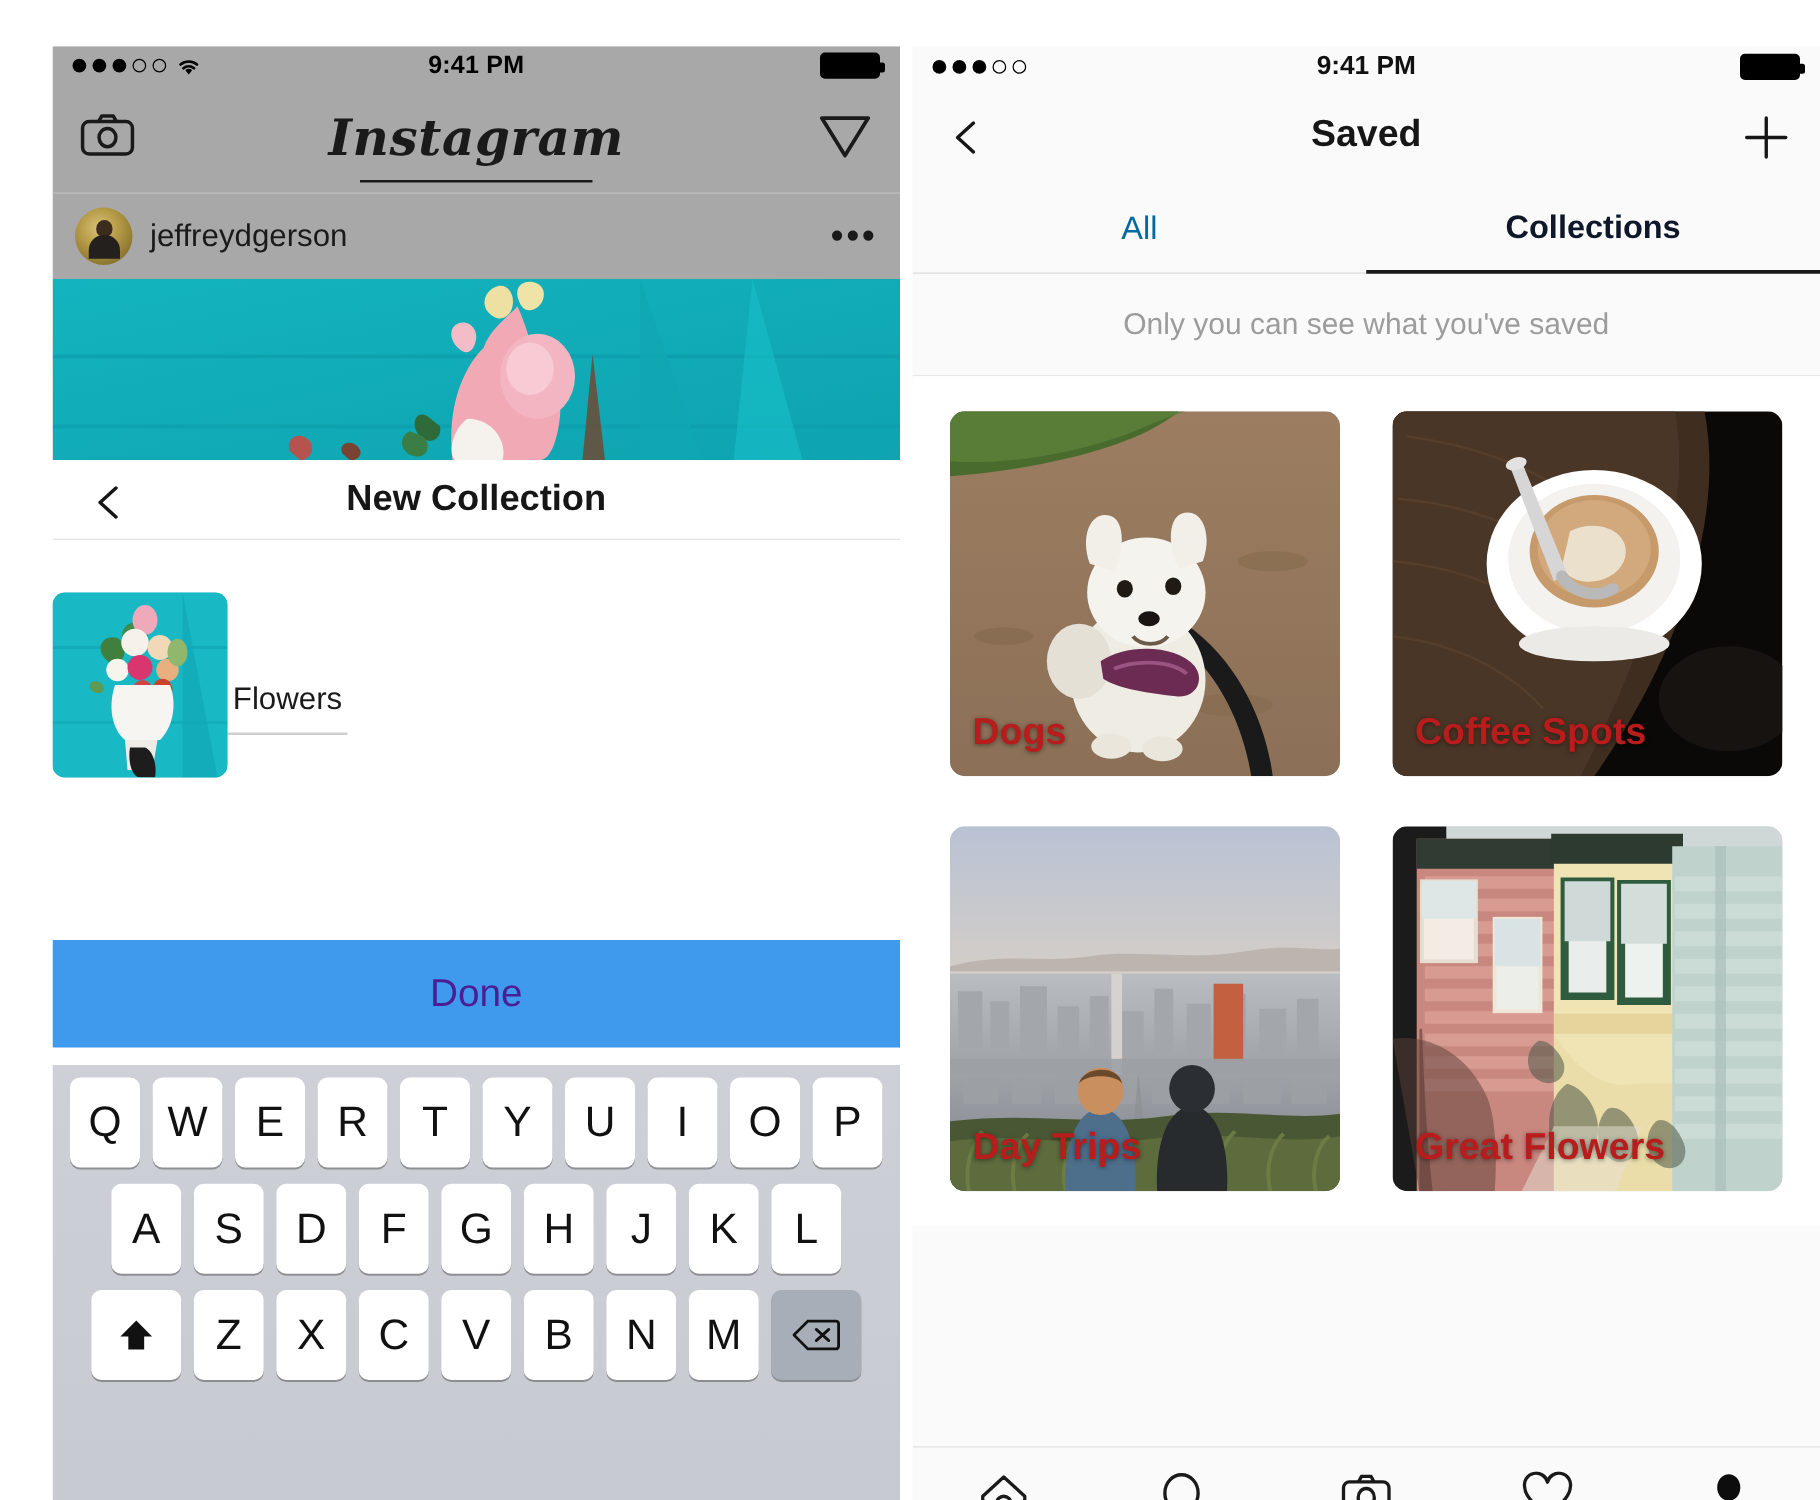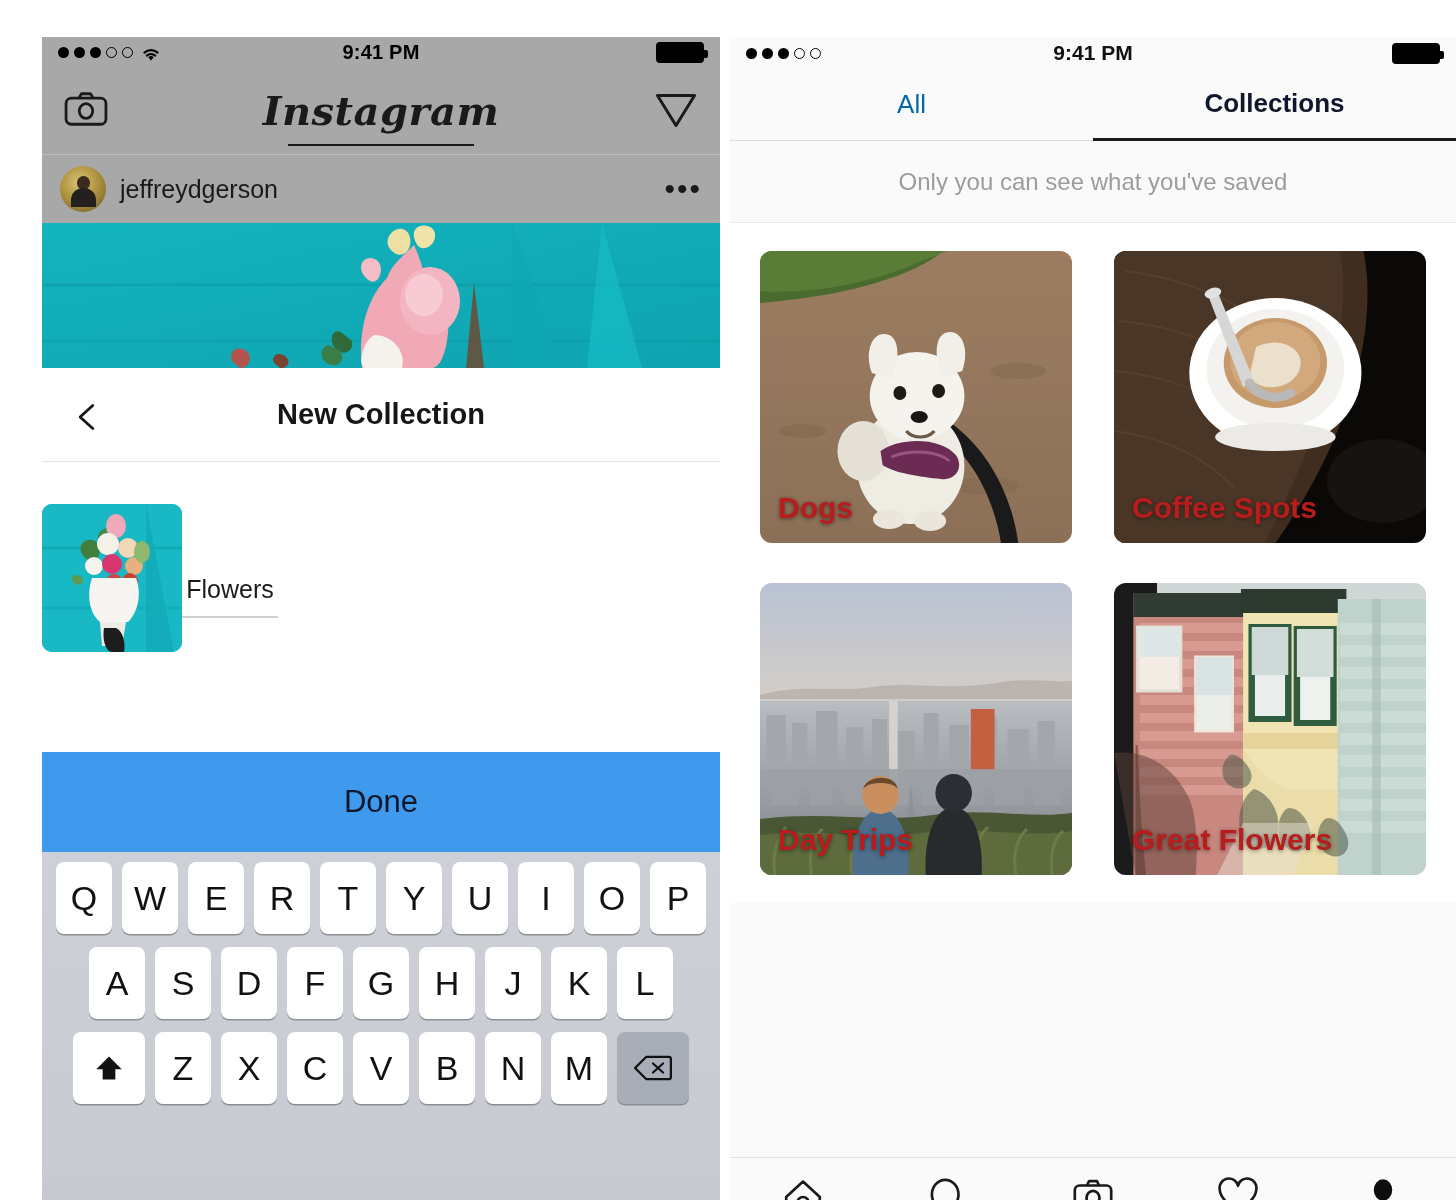--- a/index.html
+++ b/index.html
@@ -76,44 +76,44 @@
     width:54%; height:42%; border-radius:12px 12px 0 0; background:#23201d;
   }
   .username { font-size: 25px; color: #1a1a1a; font-weight: 500; }
   .dots-menu { margin-left: auto; font-size: 30px; letter-spacing: 2px; color:#1a1a1a; line-height: 10px;}
 
   .post-photo { height: 145px; width: 100%; position: relative; overflow: hidden; }
 
   
   .sheet { background:#ffffff; }
   .sheet-header {
-    height: 94px; display:flex; align-items:center; position: relative;
+    height: 64px; display:flex; align-items:center; position: relative;
     border-bottom: 1px solid #e3e3e3;
   }
   .back-chev { position:absolute; left: 30px; width: 26px; height: 26px; }
   .sheet-title {
     width:100%; text-align:center; font-size: 29px; font-weight: bold; color:#161616;
   }
 
   .thumb-wrap { padding-top: 42px; display:flex; flex-direction:row; align-items:center; }
   .thumb {
     width: 140px; height: 148px; border-radius: 10px; overflow:hidden; position:relative;
     background:#1ab8c4;
   }
   .name-field {
     margin-top: 36px; width: 96px; text-align:center;
     font-size: 25px; color:#1a1a1a; padding-bottom: 12px;
     border-bottom: 2px solid #cfcfcf;
   }
 
   
   .done-bar {
-    position:absolute; left:0; right:0; top:715px; height: 100px;
+    position:absolute; left:0; right:0; top:715px; height: 86px;
     background:#3f9aee; display:flex; align-items:center; justify-content:center;
-    color:#0f172a; font-size: 31px;
+    color:#4c1d95; font-size: 31px;
   }
 
   
   .keyboard {
     position:absolute; left:0; right:0; top:815px; bottom:0;
     background: linear-gradient(#cdd0d6, #c6c9cf);
     padding: 10px 6px 8px 6px;
     display:flex; flex-direction:column; gap: 13px;
   }
   .kb-row { display:flex; justify-content:center; gap: 10px; }
@@ -367,20 +367,33 @@
           <span class="dot hollow"></span>
           <span class="dot hollow"></span>
         </div>
       </div>
       <div class="r-sb-center">9:41 PM</div>
       <div class="r-sb-right">
         <span class="battery"></span>
       </div>
     </div>
 
+    <div class="r-navbar">
+      <span class="r-back">
+        <svg viewBox="0 0 26 26" width="30" height="30">
+            <path d="M18 3 L7 13 L18 23" fill="none" stroke="#161616" stroke-width="2.4" stroke-linecap="round" stroke-linejoin="round"></path>
+          </svg>
+      </span>
+      <div class="r-title">Saved</div>
+      <span class="r-plus">
+        <svg viewBox="0 0 34 34" width="38" height="38">
+            <path d="M17 3 V31 M3 17 H31" stroke="#161616" stroke-width="2.4" stroke-linecap="round"></path>
+          </svg>
+      </span>
+    </div>
 
     <div class="r-tabs">
       <div class="r-tab">All</div>
       <div class="r-tab active">Collections</div>
     </div>
 
     <div class="r-notice">Only you can see what you've saved</div>
 
     <div class="grid">
 

